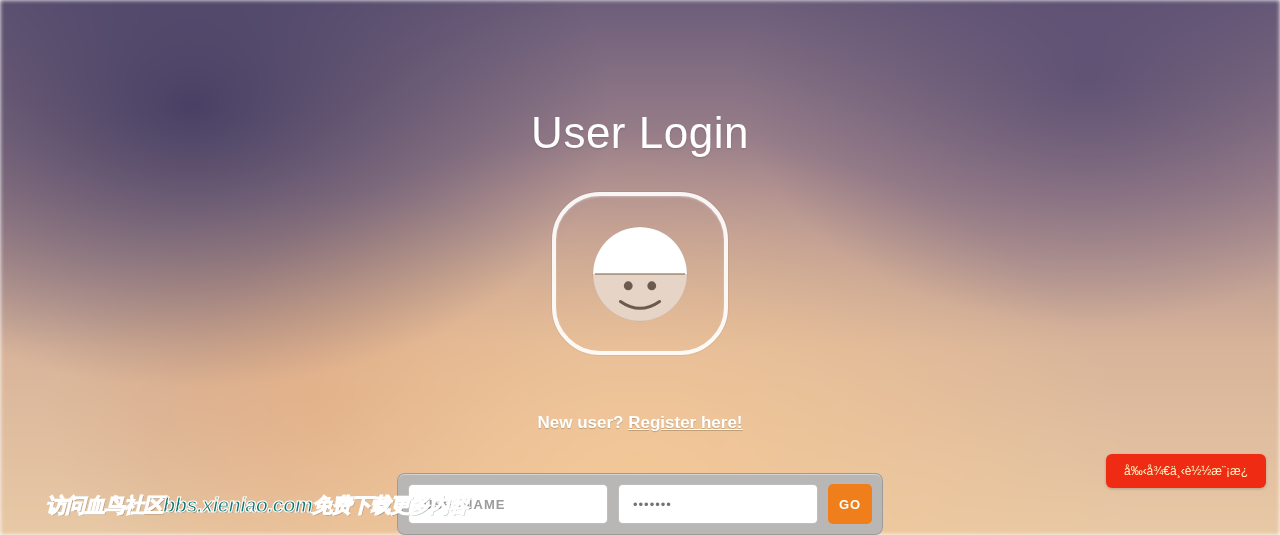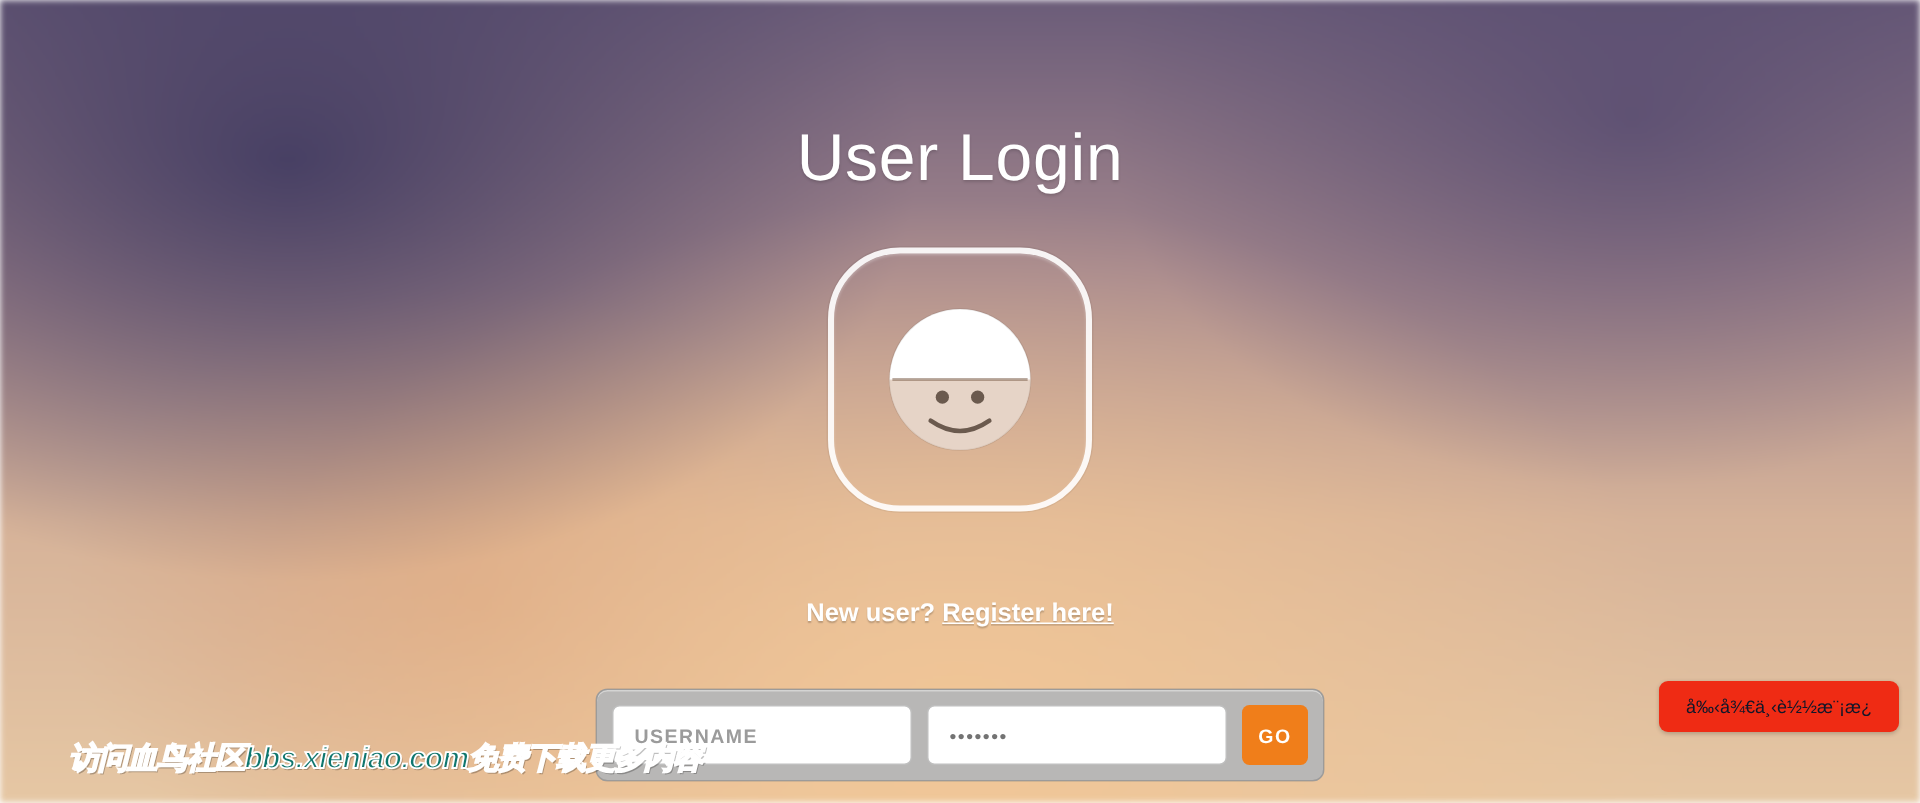--- a/index.html
+++ b/index.html
@@ -24,21 +24,21 @@
     pointer-events:none;
   }
 
   .wrap { position: relative; width: 100%; height: 100%; display: flex; flex-direction: column; align-items: center; }
 
   .title {
     color: #fff;
     font-size: 44px;
     font-weight: 400;
     letter-spacing: 0.5px;
-    margin-top: 81px;
+    margin-top: 108px;
     text-shadow: 0 1px 2px rgba(0,0,0,0.15);
   }
 
   .avatar-badge {
     margin-top: 34px;
     position: relative;
     width: 176px; height: 176px;
   }
   .avatar-badge .squircle {
     position:absolute; inset:0;
@@ -93,21 +93,21 @@
     color:#fff; font-weight:700; letter-spacing:1px;
     font-size:13px;
     cursor:pointer;
   }
 
   .side-btn {
     position:absolute;
     right: 14px;
     top: 454px;
     background:#ef2b14;
-    color:#0f172a;
+    color:#fef9c3;
     border:none;
     border-radius:6px;
     padding: 10px 18px;
     font-size:12px;
     cursor:pointer;
     white-space:nowrap;
     box-shadow: 0 1px 3px rgba(0,0,0,0.2);
   }
 
   .watermark {

